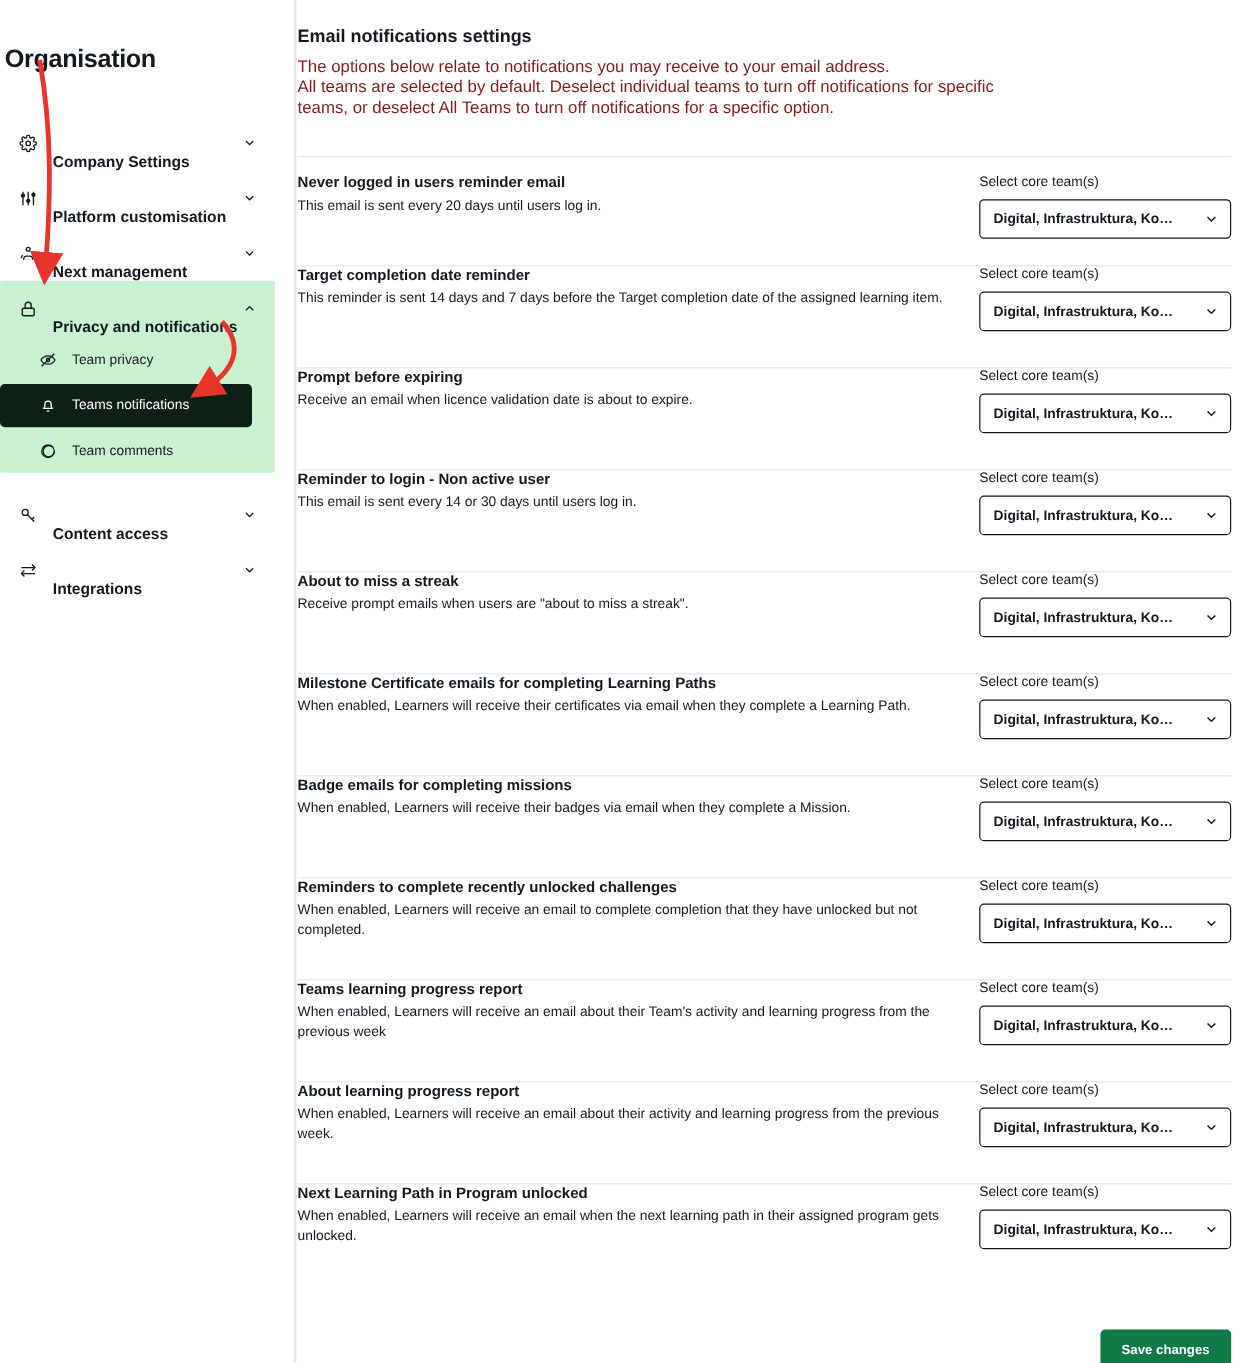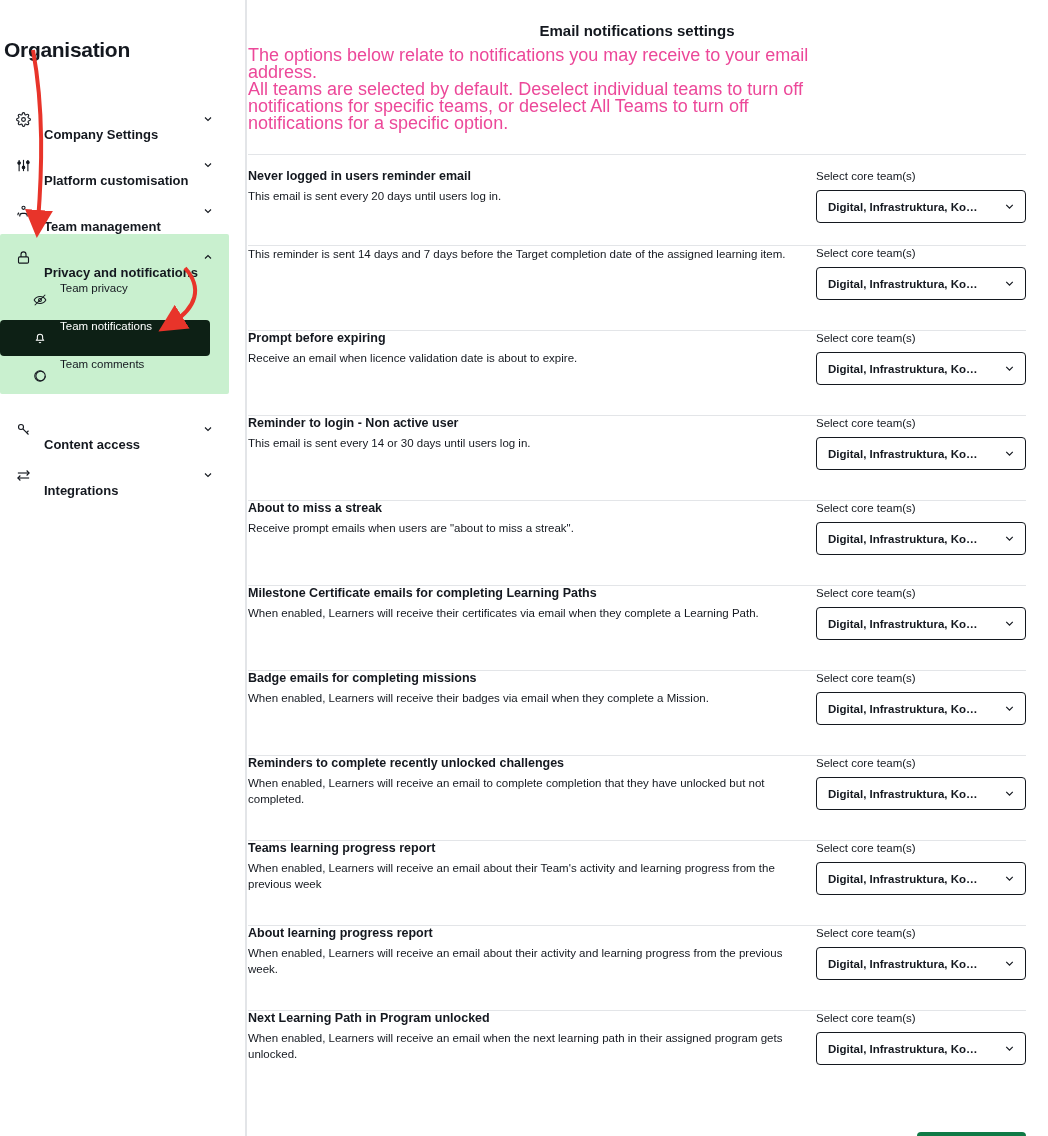--- a/index.html
+++ b/index.html
@@ -46,20 +46,21 @@
     color: #14181f;
   }
   .nav-item .label { flex: 1 1 auto; margin-top: 31px; }
   .nav-item .chev { width: 14px; flex: 0 0 14px; display:flex; align-items:center; justify-content:center; }
 
   .nav-group-active { background: #c9f0cf; border-radius: 2px; }
   .nav-group-active .nav-item.parent { background: transparent; }
 
   .sub-item {
     display: flex;
+    align-items: center;
     height: 36px;
     margin: 2px 19px 2px 0;
     padding-left: 30px;
     font-size: 11.5px;
     color: #14181f;
     border-radius: 4px;
     cursor: pointer;
   }
   .sub-item .ico { width: 20px; flex:0 0 20px; display:flex; align-items:center; justify-content:center; margin-right: 10px; }
   .sub-item.selected { background: #0d2015; color: #ffffff; }
@@ -71,22 +72,22 @@
     width: 2px; height: 1136px;
     background: #e3e5e8;
   }
 
   
   .main {
     flex: 1 1 auto;
     padding: 22px 22px 0 19px;
     position: relative;
   }
-  .main-title { font-size: 15px; font-weight: bold; margin: 0 0 8px 0; text-align: center; }
-  .main-desc { font-size: 18px; line-height: 17px; color: #ec4899; margin-bottom: 22px; max-width: 600px; }
+  .main-title { font-size: 15px; font-weight: bold; margin: 0 0 8px 0; }
+  .main-desc { font-size: 14px; line-height: 17px; color: #7f1d1d; margin-bottom: 32px; max-width: 600px; }
 
   .row {
     display: flex;
     align-items: flex-start;
     border-bottom: 1px solid #e3e5e8;
     padding: 0 0 22px 0;
     min-height: 85px;
   }
   .row:first-of-type { padding-top: 0; justify-content: space-between; }
   .row-left { flex: 1 1 auto; padding-right: 20px; max-width: 580px; }
@@ -174,21 +175,21 @@
 
     <div class="nav-item">
       <span class="ico">
         <svg width="15" height="15" viewBox="0 0 24 24" fill="none" stroke="currentColor" stroke-width="1.8">
           <circle cx="12" cy="6" r="2.5"></circle>
             <path d="M6 20v-1a4 4 0 0 1 4-4h4a4 4 0 0 1 4 4v1"></path>
           <path d="M3 18v-1a3 3 0 0 1 2-2.8"></path>
             <path d="M21 18v-1a3 3 0 0 0-2-2.8"></path>
         </svg>
       </span>
-      <span class="label">Team management</span>
+      <span class="label">Next management</span>
       <span class="chev">
         <svg width="12" height="12" viewBox="0 0 24 24" fill="none" stroke="currentColor" stroke-width="2.2">
             <polyline points="6 9 12 15 18 9"></polyline>
           </svg>
       </span>
     </div>
 
     <div class="nav-group-active">
       <div class="nav-item parent">
         <span class="ico">
@@ -216,21 +217,21 @@
         <span>Team privacy</span>
       </div>
 
       <div class="sub-item selected">
         <span class="ico">
           <svg width="14" height="14" viewBox="0 0 24 24" fill="none" stroke="currentColor" stroke-width="1.8">
             <path d="M18 16H6l1.5-2.5V10a4.5 4.5 0 0 1 9 0v3.5L18 16z"></path>
               <path d="M10.5 19a1.6 1.6 0 0 0 3 0"></path>
           </svg>
         </span>
-        <span>Team notifications</span>
+        <span>Teams notifications</span>
       </div>
 
       <div class="sub-item">
         <span class="ico">
           <svg width="14" height="14" viewBox="0 0 24 24" fill="none" stroke="currentColor" stroke-width="1.8">
             <path d="M21 12a8 8 0 1 1-3.2-6.4"></path>
               <circle cx="12" cy="12" r="9"></circle>
           </svg>
         </span>
         <span>Team comments</span>
@@ -293,20 +294,21 @@
               <svg width="13" height="13" viewBox="0 0 24 24" fill="none" stroke="currentColor" stroke-width="2.2">
                   <polyline points="6 9 12 15 18 9"></polyline>
                 </svg>
             </span>
           </div>
         </div>
       </div>
 
       <div class="row">
         <div class="row-left">
+          <div class="row-title">Target completion date reminder</div>
           <div class="row-desc">This reminder is sent 14 days and 7 days before the Target completion date of the assigned learning item.</div>
         </div>
         <div class="row-right">
           <div class="select-label">Select core team(s)</div>
           <div class="select-box">
             <span class="val">Digital, Infrastruktura, Kon...</span>
             <span class="chev">
               <svg width="13" height="13" viewBox="0 0 24 24" fill="none" stroke="currentColor" stroke-width="2.2">
                   <polyline points="6 9 12 15 18 9"></polyline>
                 </svg>

